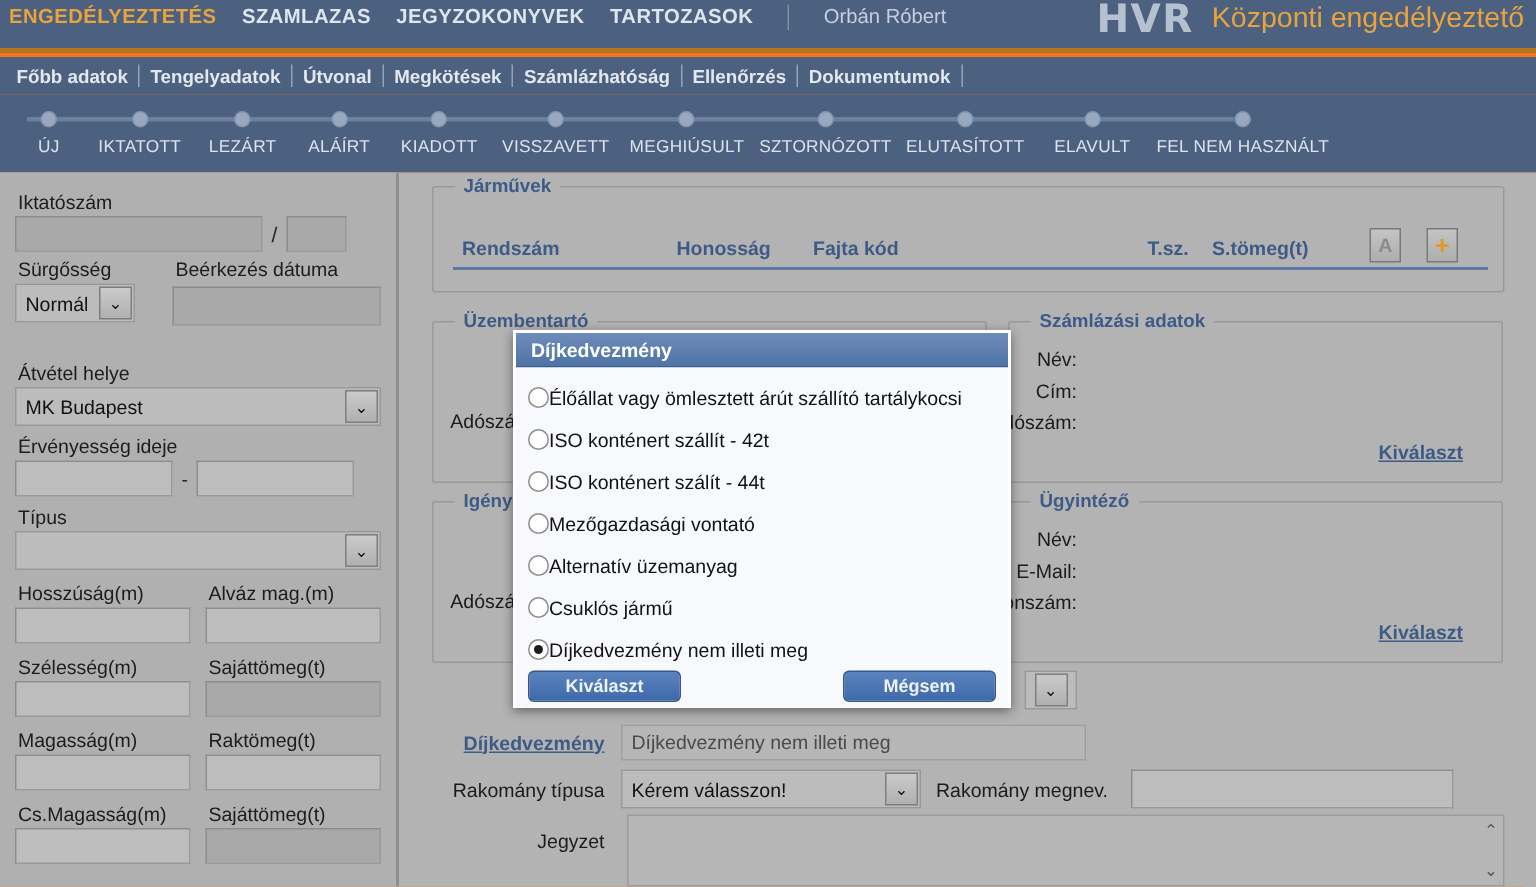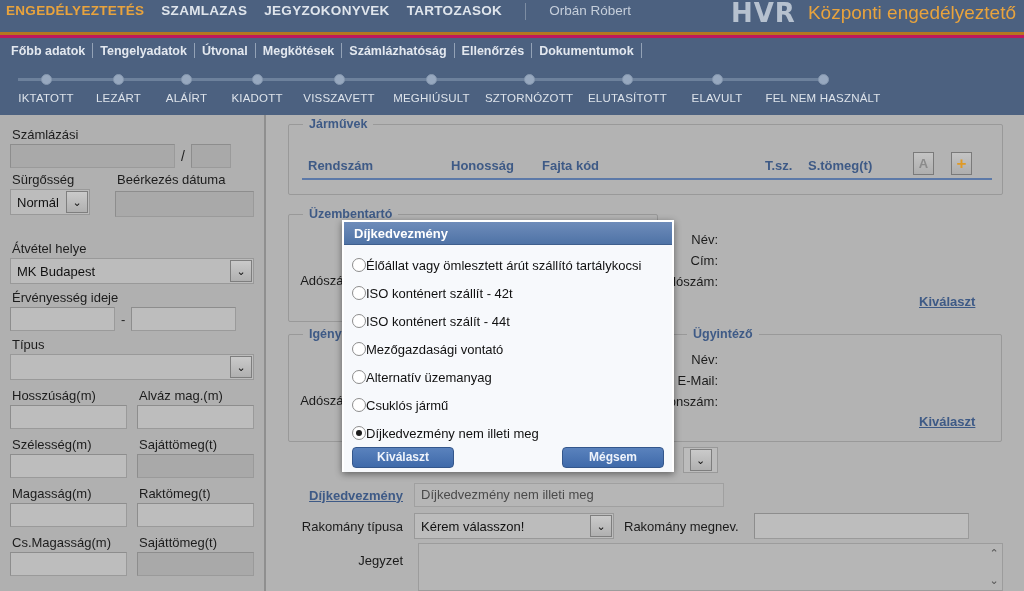--- a/index.html
+++ b/index.html
@@ -6,21 +6,21 @@
   html, body {
     margin: 0; padding: 0;
     width: 1024px; height: 591px;
     overflow: hidden;
     font-family: "Liberation Sans", sans-serif;
     background: #b3b3b3;
   }
   #app {
     position: relative;
     width: 1024px; height: 591px;
-    background: #be185d;
+    background: #f97316;
   }
 
   
   .topbar {
     position: absolute; left: 0; top: 0;
     width: 1024px; height: 35px;
     background: #4c6180;
     border-bottom: 3px solid #b5761f;
     display: flex; align-items: flex-start;
   }
@@ -382,20 +382,24 @@
     <div class="subnav-div"></div>
     <div class="subnav-item">Ellenőrzés</div>
     <div class="subnav-div"></div>
     <div class="subnav-item">Dokumentumok</div>
     <div class="subnav-div"></div>
   </div>
 
   <div class="stepper-wrap">
     <div class="stepper-line"></div>
     <div class="steps">
+      <div class="step" style="width:52px">
+        <div class="step-dot"></div>
+        <div class="step-label">ÚJ</div>
+      </div>
       <div class="step" style="width:76px">
         <div class="step-dot"></div>
         <div class="step-label">IKTATOTT</div>
       </div>
       <div class="step" style="width:69px">
         <div class="step-dot"></div>
         <div class="step-label">LEZÁRT</div>
       </div>
       <div class="step" style="width:67px">
         <div class="step-dot"></div>
@@ -430,21 +434,21 @@
         <div class="step-label">FEL NEM HASZNÁLT</div>
       </div>
     </div>
     <div class="save-btn">Mentés</div>
   </div>
 
   <div class="body-area">
 
     <div class="leftcol">
 
-      <div class="fld-label">Számlázási</div>
+      <div class="fld-label">Iktatószám</div>
       <div class="row">
         <input class="inp readonly" style="width: 165px;" readonly="" value="">
         <span style="font-size:14px;color:#222">/</span>
         <input class="inp readonly" style="width: 40px;" readonly="" value="">
       </div>
 
       <div class="twocol" style="margin-top:0">
         <div style="flex:0 0 95px">
           <div class="fld-label">Sürgősség</div>
           <div class="sel" style="width:80px">
@@ -539,20 +543,23 @@
       <fieldset class="panel" style="left:20px; top:92px; width:370px; height:115px;">
         <legend>Üzembentartó</legend>
       </fieldset>
       <div class="panel-lbl" style="left:28px; top:158px; width:62px;">Adószám:</div>
 
       <fieldset class="panel" style="left:20px; top:212px; width:370px; height:115px;">
         <legend>Igénylő</legend>
       </fieldset>
       <div class="panel-lbl" style="left:28px; top:278px; width:62px;">Adószám:</div>
 
+      <fieldset class="panel" style="left:404px; top:92px; width:330px; height:115px;">
+        <legend>Számlázási adatok</legend>
+      </fieldset>
       <div class="panel-lbl" style="left:360px; top:117px; width:90px;">Név:</div>
       <div class="panel-lbl" style="left:360px; top:138px; width:90px;">Cím:</div>
       <div class="panel-lbl" style="left:360px; top:159px; width:90px;">Adószám:</div>
       <div class="link" style="left:651px; top:179px;">Kiválaszt</div>
 
       <fieldset class="panel" style="left:404px; top:212px; width:330px; height:115px;">
         <legend>Ügyintéző</legend>
       </fieldset>
       <div class="panel-lbl" style="left:350px; top:237px; width:100px;">Név:</div>
       <div class="panel-lbl" style="left:350px; top:258px; width:100px;">E-Mail:</div>

